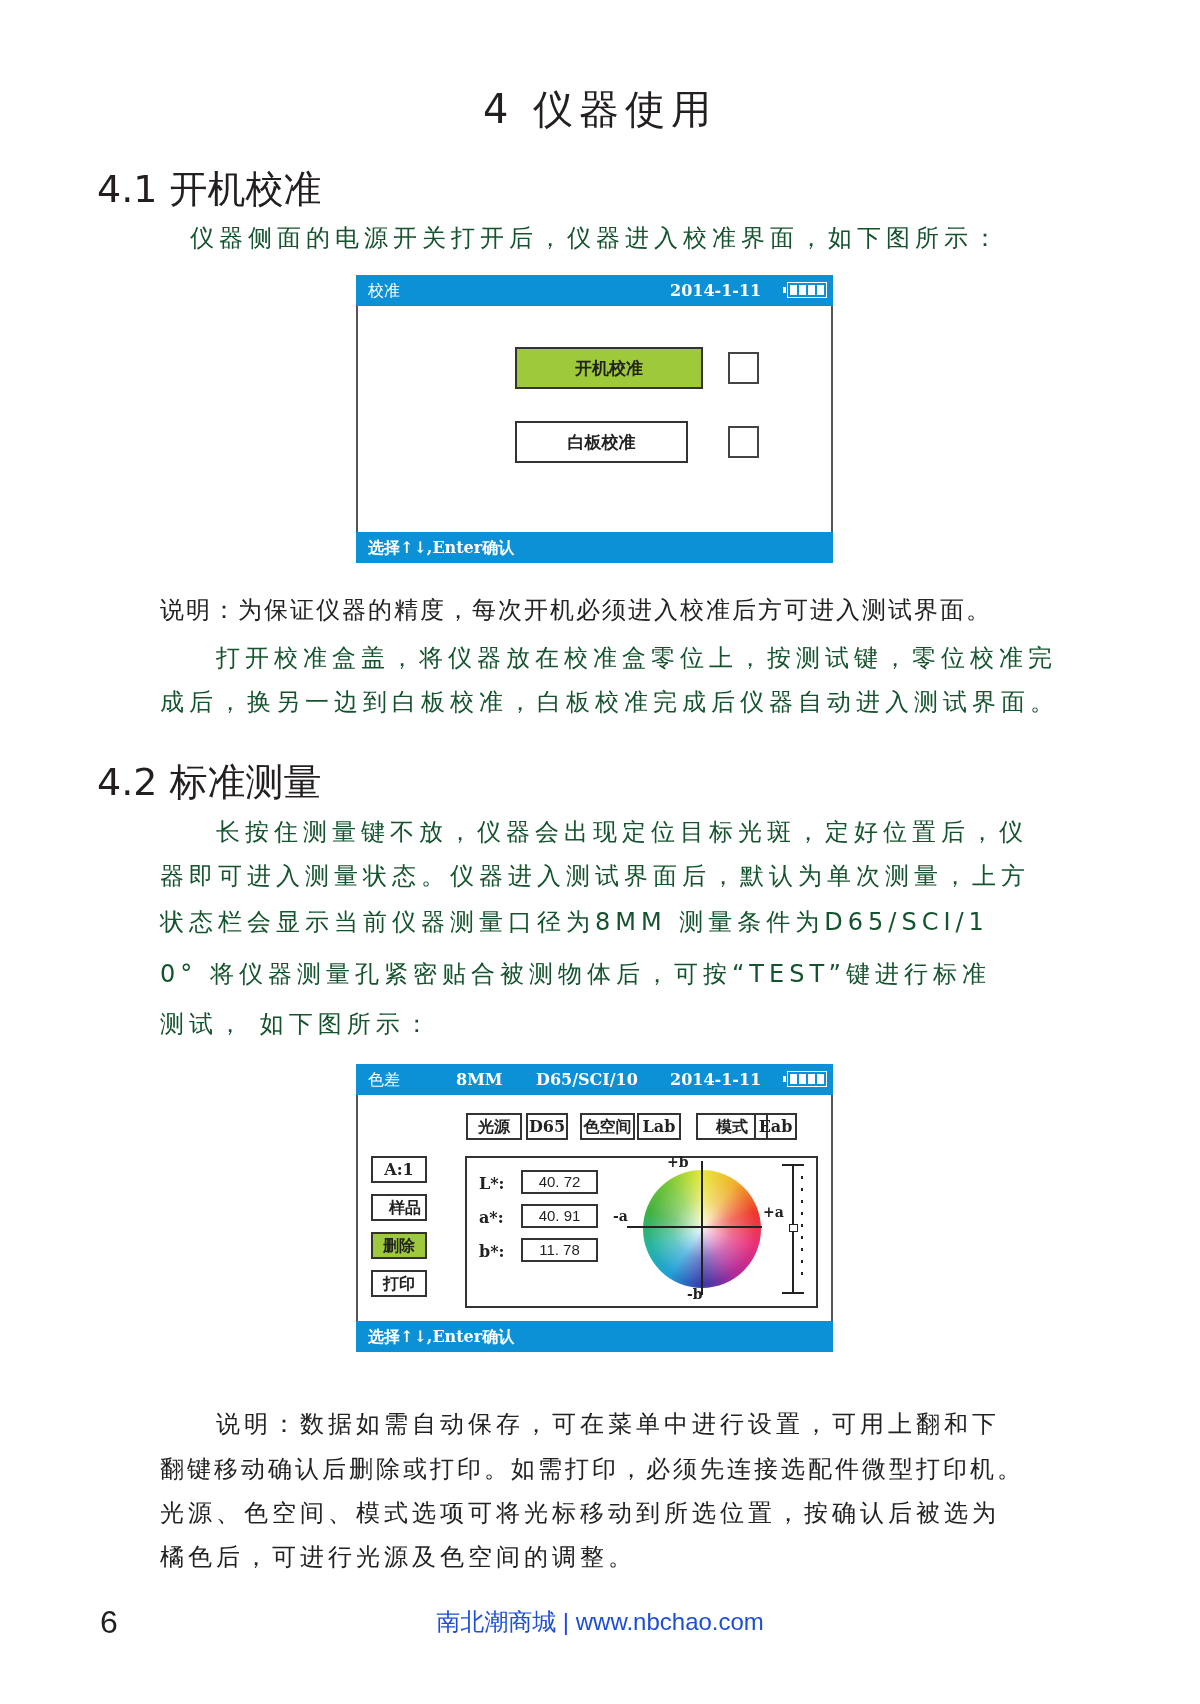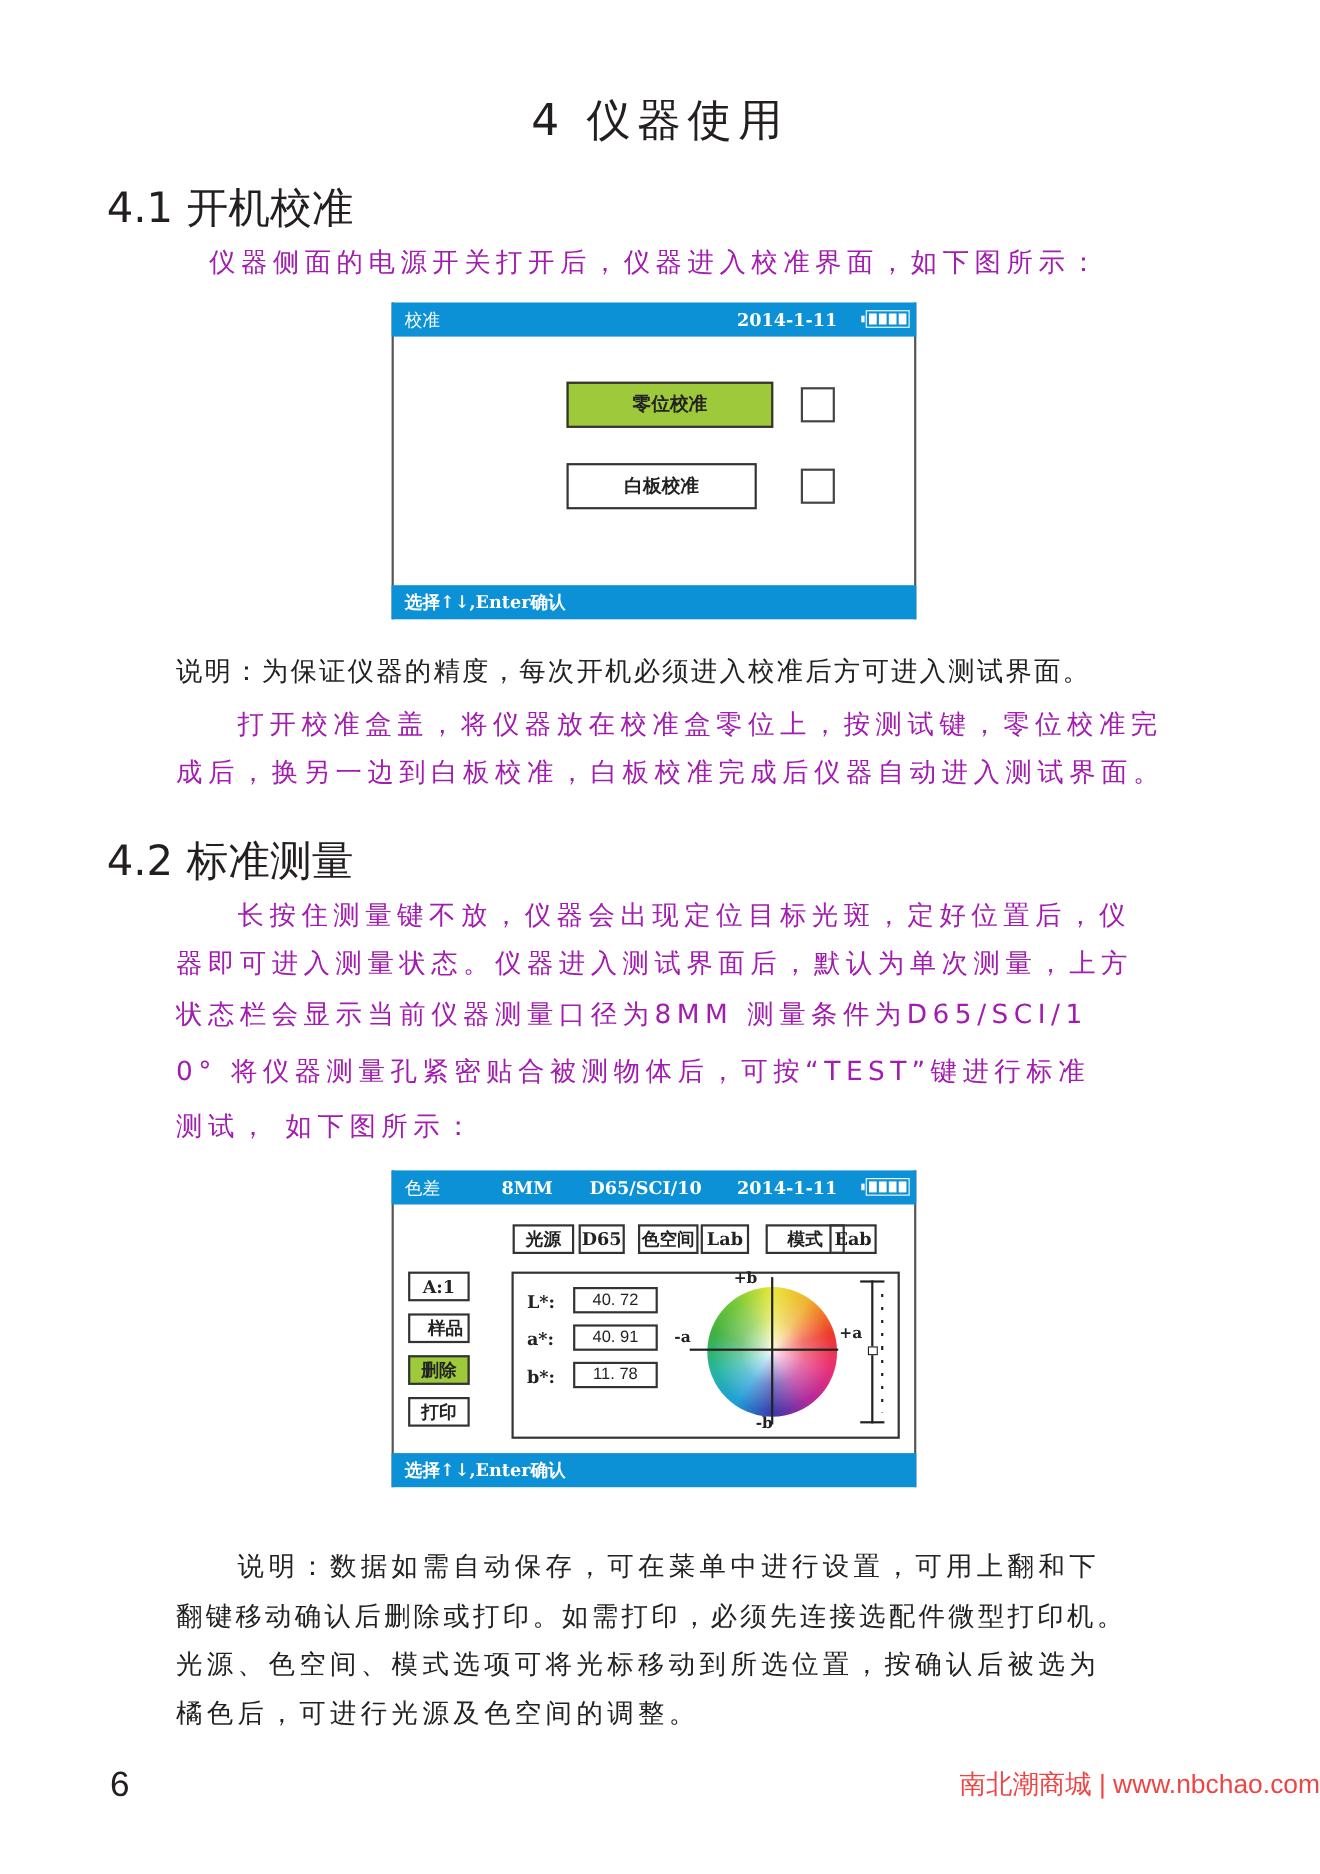--- a/index.html
+++ b/index.html
@@ -1,60 +1,60 @@
 <!DOCTYPE html>
 <html><head>
 <meta charset="utf-8">
 <style>
   html,body{margin:0;padding:0;background:#fff;}
   body{width:1200px;height:1704px;position:relative;overflow:hidden;font-family:"DejaVu Sans","Liberation Sans",sans-serif;color:#231f20;}
   .abs{position:absolute;}
   .title{left:0;width:1200px;top:82px;text-align:center;font-size:40px;letter-spacing:6px;}
   .h2{font-size:38px;left:97px;}
-  .p{font-size:24px;letter-spacing:5px;white-space:nowrap;color:#a21caf;}
+  .p{font-size:24px;letter-spacing:5px;white-space:nowrap;color:#14532d;}
   .pb{font-size:24px;letter-spacing:2px;white-space:nowrap;color:#222;}
   .screen{left:356px;width:477px;height:288px;border:2px solid #555;border-top:none;border-bottom:none;box-sizing:border-box;background:#fff;}
   .bar{position:absolute;left:-2px;right:-2px;height:31px;background:#0c91d7;color:#fff;font-family:"DejaVu Serif","Liberation Serif",serif;font-weight:bold;font-size:16px;line-height:31px;}
   .bar.top{top:0;}
   .bar.bot{bottom:0;}
   .bar span{position:absolute;top:0;}
   .battery{position:absolute;top:7px;width:40px;height:16px;border:1.5px solid #fff;box-sizing:border-box;display:flex;gap:2px;padding:2px;}
   .battery i{flex:1;background:#fff;display:block;}
   .battery:before{content:"";position:absolute;left:-5px;top:4px;width:3px;height:6px;background:#fff;}
   .btn{position:absolute;border:2px solid #333;box-sizing:border-box;font-family:"DejaVu Serif","Liberation Serif",serif;font-weight:bold;color:#222;text-align:center;}
   .btn.sel{background:#9dc93b;}
   .chk{position:absolute;width:31px;height:32px;border:2px solid #444;box-sizing:border-box;background:#fff;}
   .sb{font-size:16px;height:27px;line-height:23px;}
   .panel{position:absolute;border:2px solid #333;box-sizing:border-box;}
   .lbl{position:absolute;font-family:"DejaVu Serif","Liberation Serif",serif;font-weight:bold;font-size:16px;color:#222;}
   .val{position:absolute;width:77px;height:24px;border:2px solid #333;box-sizing:border-box;text-align:center;font-size:15px;line-height:20px;font-family:"Liberation Sans",sans-serif;}
   .axl{position:absolute;font-family:"DejaVu Serif","Liberation Serif",serif;font-weight:bold;font-size:14px;color:#222;}
   .footer-num{left:100px;top:1604px;font-size:32px;font-family:"Liberation Sans",sans-serif;}
-  .footer-txt{left:0;width:1200px;text-align:right;top:1606px;font-size:24px;font-family:"Liberation Sans",sans-serif;color:#ef4444;}
+  .footer-txt{left:0;width:1200px;text-align:center;top:1606px;font-size:24px;font-family:"Liberation Sans",sans-serif;color:#1d4ed8;}
 </style>
 </head>
 <body>
 
 <div class="abs title">4 仪器使用</div>
 
 <div class="abs h2" style="top:164px;">4.1 开机校准</div>
 <div class="abs p" style="left:190px;top:222px;">仪器侧面的电源开关打开后，仪器进入校准界面，如下图所示：</div>
 
 <div class="abs screen" style="top:275px;padding-left:26px;">
   <div class="bar top">
     <span style="left:12px;font-weight:normal;">校准</span>
     <span style="left:314px;">2014-1-11</span>
     <div class="battery" style="left:431px;">
         <i></i>
         <i></i>
         <i></i>
         <i></i>
       </div>
   </div>
-  <div class="btn sel" style="left:157px;top:72px;width:188px;height:42px;line-height:38px;font-size:17px;">零位校准</div>
+  <div class="btn sel" style="left:157px;top:72px;width:188px;height:42px;line-height:38px;font-size:17px;">开机校准</div>
   <div class="chk" style="left:370px;top:77px;"></div>
   <div class="btn" style="left:157px;top:146px;width:173px;height:42px;line-height:38px;font-size:17px;">白板校准</div>
   <div class="chk" style="left:370px;top:151px;"></div>
   <div class="bar bot">
     <span style="left:12px;">选择↑↓,Enter确认</span>
   </div>
 </div>
 
 <div class="abs pb" style="left:160px;top:594px;">说明：为保证仪器的精度，每次开机必须进入校准后方可进入测试界面。</div>
 <div class="abs p" style="left:216px;top:642px;">打开校准盒盖，将仪器放在校准盒零位上，按测试键，零位校准完</div>

